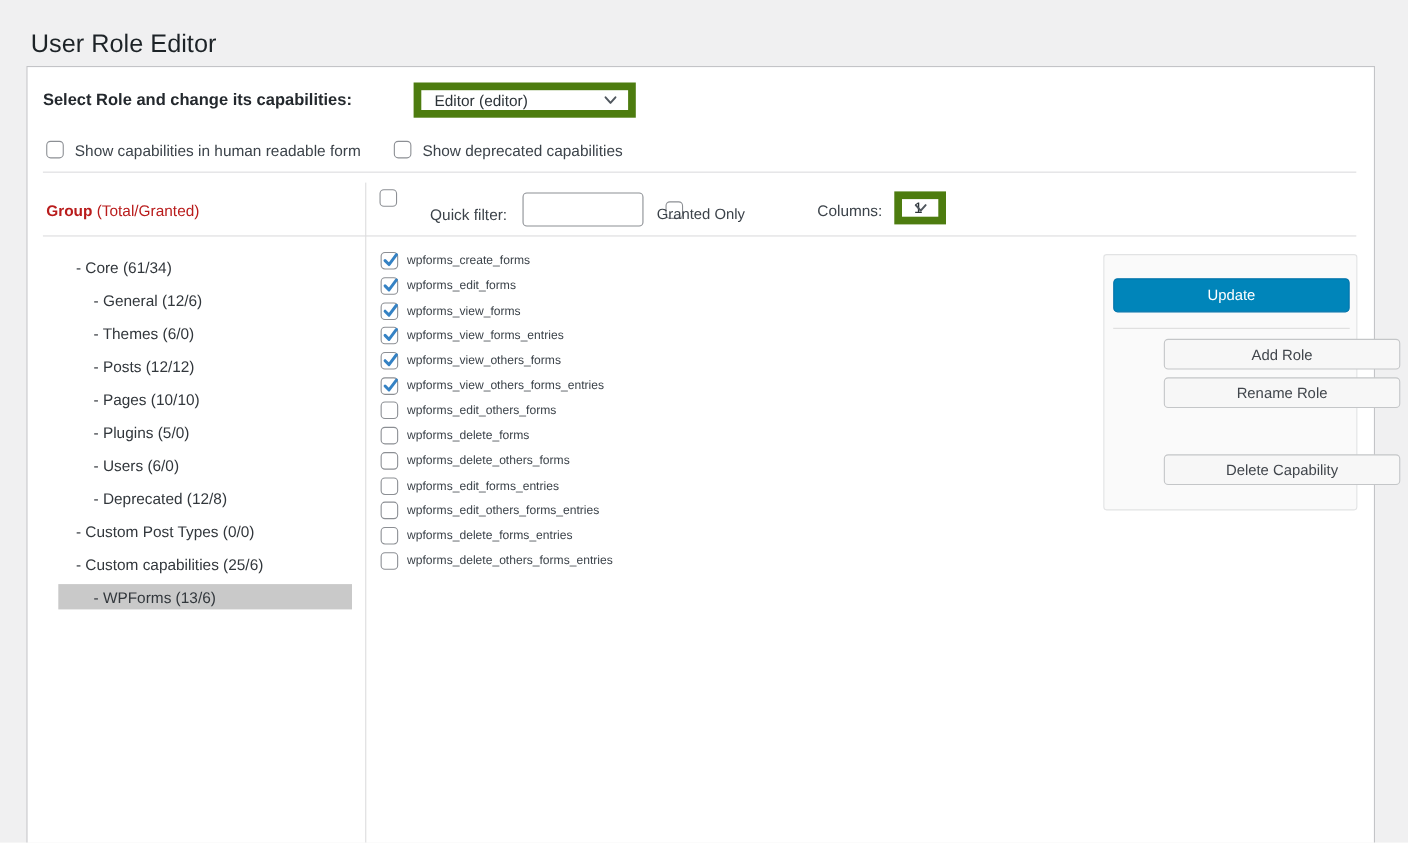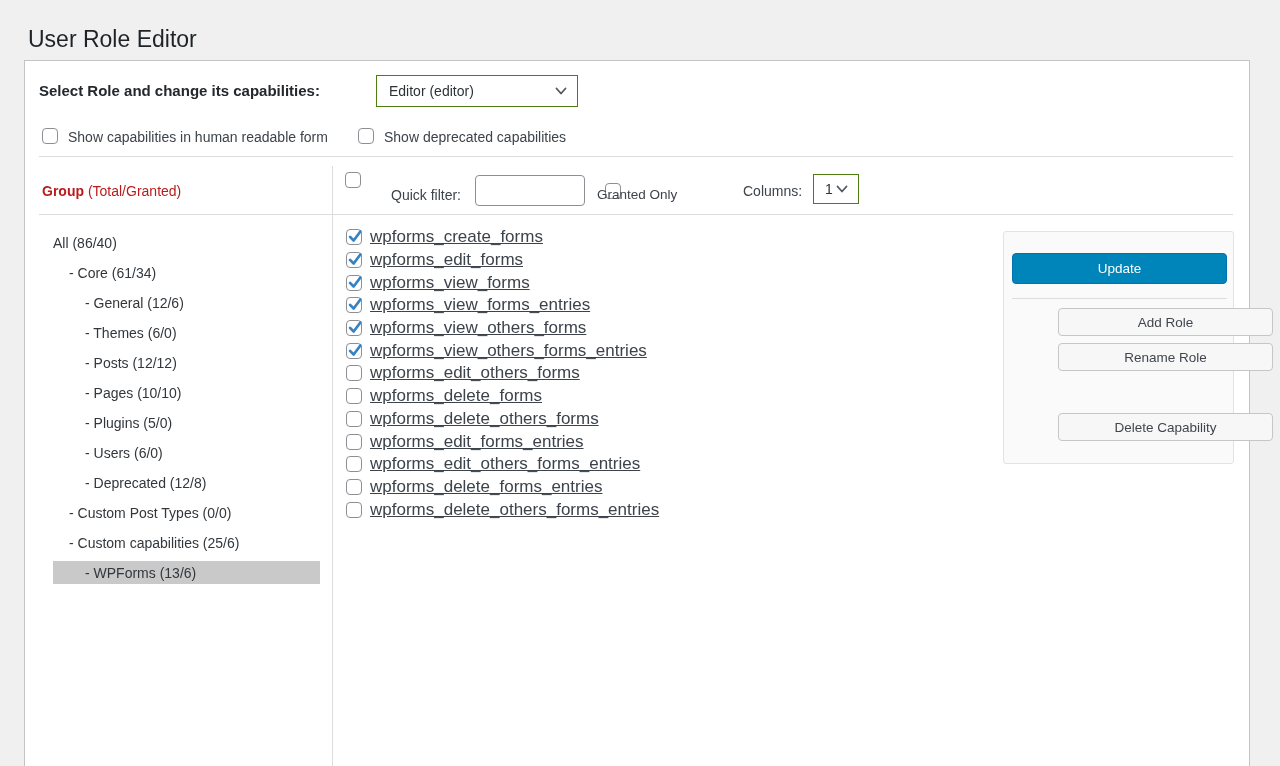--- a/index.html
+++ b/index.html
@@ -11,21 +11,21 @@
   html,body{width:1280px; height:766px; overflow:hidden;}
   body{background:var(--page-bg); font-family:"Liberation Sans", sans-serif; color:var(--text);}
   .screen{position:relative; width:1280px; height:766px; overflow:hidden;padding-left:20px;}
 
   .page-title{position:absolute; left:28px; top:25px; font-size:23px; font-weight:400; color:var(--title); line-height:28px;}
 
   .panel{position:absolute; left:24px; top:60px; width:1226px; height:740px; background:#fff; border:1px solid var(--panel-border);}
 
   
   .role-label{position:absolute; left:14px; top:14px; height:32px; line-height:32px; font-size:15px; font-weight:700; color:#23282d;}
-  .select{position:relative; background:#fff; border:1px solid #4d7c0f; border-radius:0; font-size:14px; color:#2c3338; display:flex; align-items:center; cursor:pointer;}
+  .select{position:relative; background:#fff; border:7px solid #4d7c0f; border-radius:0; font-size:14px; color:#2c3338; display:flex; align-items:center; cursor:pointer;}
   .role-select{position:absolute; left:351px; top:14px; width:202px; height:32px; padding:0 30px 0 12px;}
   .chevron{position:absolute; right:9px; top:50%; margin-top:-7px; width:14px; height:14px;}
 
   
   .cb{width:16px; height:16px; min-width:16px; background:#fff; border:1px solid #8c8f94; border-radius:4px; position:relative; cursor:pointer;}
   .cb.checked svg{position:absolute; left:-1px; top:-3px; width:18px; height:18px;}
 
   .opt-cb1{position:absolute; left:17px; top:67px;}
   .opt-label1{position:absolute; left:43px; top:68px; font-size:14px; line-height:16px;}
   .opt-cb2{position:absolute; left:333px; top:67px;}
@@ -50,21 +50,21 @@
   
   .tree{position:absolute; left:0; top:167px; width:307px; display:flex; flex-direction:column;}
   .tree-row{height:30px; display:flex; align-items:center; margin-left:28px; width:267px; font-size:14px; color:#32373c; cursor:pointer;}
   .tree-row.i1{padding-left:16px;}
   .tree-row.i2{padding-left:32px;}
   .tree-row.selected{background:var(--highlight); height:23px; margin-top:3px; margin-bottom:4px;}
 
   
   .caps{position:absolute; left:321px; top:165px; display:flex; flex-direction:column;}
   .cap-row{height:22.7px; display:flex; align-items:center; gap:8px;}
-  .cap-label{font-size:17px; color:var(--text);text-decoration:underline;}
+  .cap-label{font-size:11px; color:var(--text);}
 
   
   .actions{position:absolute; left:978px; top:170px; width:231px; height:233px; background:#fafafa; border:1px solid #e2e3e4; border-radius:3px;}
   .btn{position:absolute; left:8px; width:215px; display:flex; align-items:center; justify-content:center; border-radius:4px; font-size:13.5px; cursor:pointer; font-family:"Liberation Sans", sans-serif;}
   .btn-primary{top:21px; height:31px; background:var(--accent); border:1px solid var(--accent-border); color:#fff;}
   .btn-secondary{height:28px; background:#f7f7f7; border:1px solid #c4c6c8; color:#41464c;margin-left:46px;}
   .actions-sep{position:absolute; left:8px; width:215px; top:66px; height:1px; background:#ddd;}
   .btn-add-role{top:76px;} .btn-rename-role{top:111px;} .btn-add-cap{top:146px;} .btn-del-cap{top:181px;}
 </style>
 </head>
@@ -107,21 +107,20 @@
         <svg viewBox="0 0 14 14" width="14" height="14">
             <polyline points="2.5,4.5 7,9.5 11.5,4.5" fill="none" stroke="#50575e" stroke-width="1.8" stroke-linecap="round" stroke-linejoin="round"></polyline>
           </svg>
       </span>
     </div>
 
     <div class="divider divider-2"></div>
     <div class="vdivider"></div>
 
     <div class="tree" id="group-tree">
-        <div class="tree-row i0">All (86/40)</div>
         <div class="tree-row i1">- Core (61/34)</div>
         <div class="tree-row i2">- General (12/6)</div>
         <div class="tree-row i2">- Themes (6/0)</div>
         <div class="tree-row i2">- Posts (12/12)</div>
         <div class="tree-row i2">- Pages (10/10)</div>
         <div class="tree-row i2">- Plugins (5/0)</div>
         <div class="tree-row i2">- Users (6/0)</div>
         <div class="tree-row i2">- Deprecated (12/8)</div>
         <div class="tree-row i1">- Custom Post Types (0/0)</div>
         <div class="tree-row i1">- Custom capabilities (25/6)</div>

